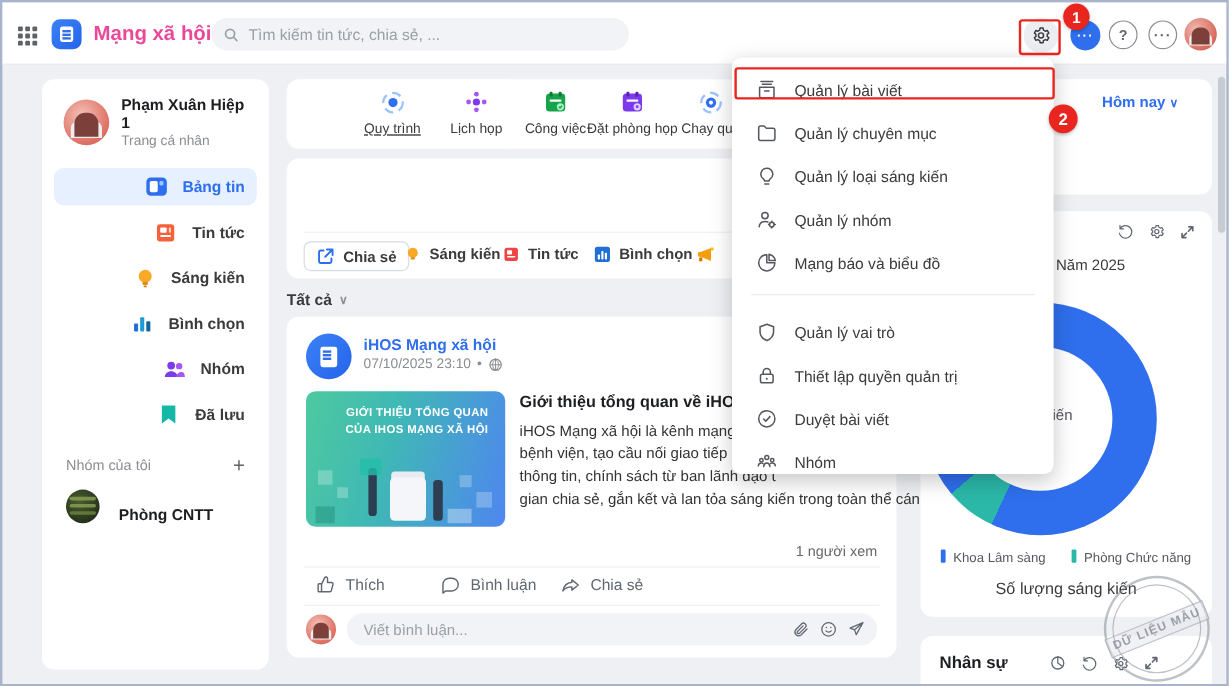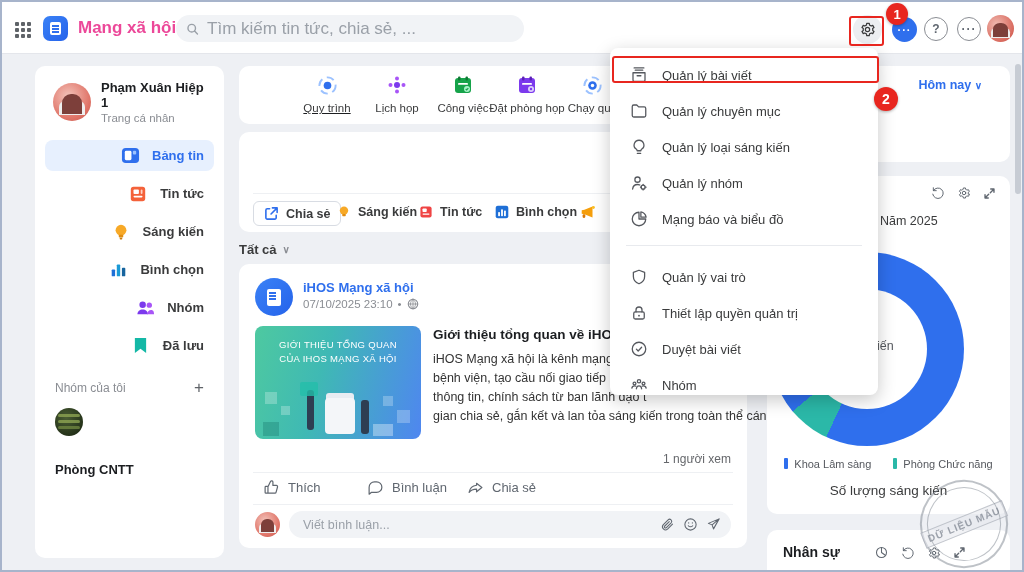--- a/index.html
+++ b/index.html
@@ -8,21 +8,21 @@
   #page {
     position:relative; width:1024px; height:572px; overflow:hidden;
     background:#eef0f4; border:2px solid #a7b4cb; margin:0 auto;
     font-size:13px; color:#1c1e21;
   }
   .abs { position:absolute; }
   
   #header { position:absolute; left:0; top:0; width:100%; height:52px; background:#fff; border-bottom:1px solid #e4e6eb; z-index:5; }
   .app-title { font-size:17px; font-weight:bold; color:#ec4899; }
   .searchbar { position:absolute; left:174px; top:13px; width:348px; height:27px; background:#f1f3f6; border-radius:14px; display:flex; align-items:center; padding:0 10px; }
-  .searchbar input { border:0; outline:0; background:transparent; font-size:17px; color:#000000; width:100%; font-family:inherit; }
+  .searchbar input { border:0; outline:0; background:transparent; font-size:13px; color:#000000; width:100%; font-family:inherit; }
   .searchbar input::placeholder { color:#9aa0a8; }
   .hicon { position:absolute; top:15px; width:24px; height:24px; border-radius:50%; display:flex; align-items:center; justify-content:center; color:#606770; }
   .circle-btn { border:1.6px solid #8a8d93; color:#606770; font-weight:bold; font-size:12px; }
   .gear-wrap { position:absolute; left:851px; top:13px; width:29px; height:29px; background:#eceef1; border-radius:50%; display:flex; align-items:center; justify-content:center; }
   .msg-btn { position:absolute; left:890px; top:15px; width:25px; height:25px; background:#2f6fed; border-radius:50%; color:#fff; display:flex; align-items:center; justify-content:center; font-size:11px; letter-spacing:1px; font-weight:bold; }
   .avatar-top { position:absolute; left:985px; top:13px; width:27px; height:27px; border-radius:50%; background:radial-gradient(circle at 35% 35%, #f0b9b0, #d96a5e 70%, #b84a40); overflow:hidden; }
   .avatar-top::after{ content:""; position:absolute; left:6px; top:8px; width:15px; height:14px; background:#7d3f3a; border-radius:45% 45% 0 0; box-shadow:-4px 3px 0 -2px #eee, 4px 3px 0 -2px #eee; }
   .grid-icon { display:grid; grid-template-columns:repeat(3,4px); grid-gap:2px; }
   .grid-icon i { width:4px; height:4px; background:#5f6368; border-radius:1px; }
   .logo-sq { position:absolute; left:41px; top:14px; width:25px; height:25px; border-radius:7px; background:linear-gradient(135deg,#3b82f6,#2563eb); display:flex; align-items:center; justify-content:center; }
@@ -36,21 +36,21 @@
   .profile { display:flex; align-items:center; gap:10px; padding-left:8px; margin-bottom:16px; }
   .avatar-side { width:38px; height:38px; border-radius:50%; background:radial-gradient(circle at 40% 35%, #f3c3ba, #e07468 65%, #c3554a); position:relative; overflow:hidden; flex:none; }
   .avatar-side::after{ content:""; position:absolute; left:9px; top:11px; width:20px; height:20px; background:#7d3f3a; border-radius:45% 45% 0 0; box-shadow:-6px 4px 0 -3px #eee, 6px 4px 0 -3px #eee; }
   .pname { font-weight:bold; font-size:13px; }
   .psub { font-size:11.5px; color:#8a8d93; margin-top:2px; }
   .nav-item { display:flex; align-items:center; gap:12px; height:31px; border-radius:8px; padding:0 10px; margin:7px 0; font-weight:bold; color:#3a3b3c; font-size:13px; cursor:pointer;justify-content:flex-end; }
   .nav-item.active { background:#e7f0fe; color:#2f6fed; }
   .nav-ic { width:20px; height:20px; flex:none; display:flex; align-items:center; justify-content:center; }
   .groups-hd { display:flex; align-items:center; justify-content:space-between; color:#8a8d93; font-size:12px; margin:18px 10px 8px 10px; }
   .plus { font-size:17px; color:#5f6368; cursor:pointer; line-height:1; }
-  .group-item { display:flex; align-items:flex-start; gap:26px; padding:4px 10px; font-weight:bold; font-size:13px; cursor:pointer;flex-direction:column; }
+  .group-item { display:flex; align-items:flex-end; gap:16px; padding:4px 10px; font-weight:bold; font-size:13px; cursor:pointer; }
   .globe-av { width:28px; height:28px; border-radius:50%; background:radial-gradient(circle at 40% 35%, #4a5d33, #233018 75%); position:relative; overflow:hidden; flex:none; }
   .globe-av::after { content:""; position:absolute; left:3px; top:6px; width:22px; height:3px; background:#8ca352; border-radius:2px; box-shadow:0 6px 0 #8ca352, 0 12px 0 #6f8540; opacity:.8; }
   
   .card { position:absolute; background:#fff; border-radius:10px; }
   .qa-item { position:absolute; top:8px; width:76px; text-align:center; cursor:pointer; }
   .qa-ic { width:22px; height:22px; margin:0 auto 6px auto; display:flex; align-items:center; justify-content:center; }
   .qa-label { font-size:11.5px; color:#3a3b3c; white-space:nowrap; }
   .composer-top { display:flex; align-items:center; gap:12px; padding:13px 16px; }
   .avatar-sm { width:35px; height:35px; border-radius:50%; background:radial-gradient(circle at 40% 35%, #f3c3ba, #e07468 65%, #c3554a); position:relative; overflow:hidden; flex:none; }
   .avatar-sm::after { content:""; position:absolute; left:8px; top:10px; width:19px; height:18px; background:#7d3f3a; border-radius:45% 45% 0 0; box-shadow:-5px 4px 0 -3px #eee, 5px 4px 0 -3px #eee; }
@@ -58,21 +58,21 @@
   .composer-top input::placeholder { color:#9aa0a8; }
   .divider { position:absolute; left:14px; right:14px; height:1px; background:#eef0f3; }
   .c-act { position:absolute; display:flex; align-items:center; gap:7px; font-weight:bold; font-size:12.5px; color:#3a3b3c; cursor:pointer; }
   .c-act.pill { border:1px solid #d8dce3; border-radius:6px; padding:4px 10px; }
   .filter { position:absolute; left:237px; top:240px; font-weight:bold; font-size:13px; color:#3a3b3c; display:flex; gap:6px; align-items:center; cursor:pointer; z-index:1;}
   .chev { font-size:10px; color:#8a8d93; }
   .post-avatar { position:absolute; left:16px; top:14px; width:38px; height:38px; border-radius:50%; background:linear-gradient(135deg,#3b82f6,#2563eb); display:flex; align-items:center; justify-content:center; }
   .post-author { position:absolute; left:64px; top:16px; color:#2f6fed; font-weight:bold; font-size:13px; cursor:pointer; }
   .post-time { position:absolute; left:64px; top:34px; color:#8a8d93; font-size:11.5px; display:flex; align-items:center; gap:5px; }
   .post-img { position:absolute; left:16px; top:62px; width:166px; height:113px; border-radius:8px; background:linear-gradient(105deg,#4ec9a0 0%, #3fb9b4 40%, #4f86f0 100%); overflow:hidden; cursor:pointer; }
-  .post-img .imtitle { color:#fff; font-weight:normal; font-size:9.5px; text-align:center; padding:12px 14px 0 14px; line-height:1.5; letter-spacing:.3px; text-transform:uppercase; }
+  .post-img .imtitle { color:#fff; font-weight:bold; font-size:9.5px; text-align:right; padding:12px 14px 0 14px; line-height:1.5; letter-spacing:.3px; text-transform:uppercase; }
   .sq { position:absolute; background:rgba(255,255,255,.25); }
   .post-title { position:absolute; left:194px; top:63px; font-weight:bold; font-size:13.5px; white-space:nowrap; }
   .post-line { position:absolute; left:194px; font-size:12.5px; color:#333; white-space:nowrap; }
   .views { position:absolute; right:16px; top:188px; font-size:12px; color:#65676b; }
   .p-act { position:absolute; top:215px; display:flex; align-items:center; gap:8px; color:#606770; font-size:13px; cursor:pointer; }
   .cmt-row { position:absolute; left:16px; top:247px; right:16px; display:flex; align-items:center; gap:9px; }
   .avatar-xs { width:25px; height:25px; border-radius:50%; background:radial-gradient(circle at 40% 35%, #f3c3ba, #e07468 65%, #c3554a); position:relative; overflow:hidden; flex:none; }
   .avatar-xs::after { content:""; position:absolute; left:6px; top:7px; width:13px; height:13px; background:#7d3f3a; border-radius:45% 45% 0 0; box-shadow:-4px 3px 0 -2px #eee, 4px 3px 0 -2px #eee; }
   .cmt-input { flex:1; height:27px; background:#f1f3f6; border-radius:14px; display:flex; align-items:center; padding:0 10px 0 14px; gap:8px; }
   .cmt-input input { flex:1; border:0; outline:0; background:transparent; font-size:12.5px; font-family:inherit; color:#555; }

